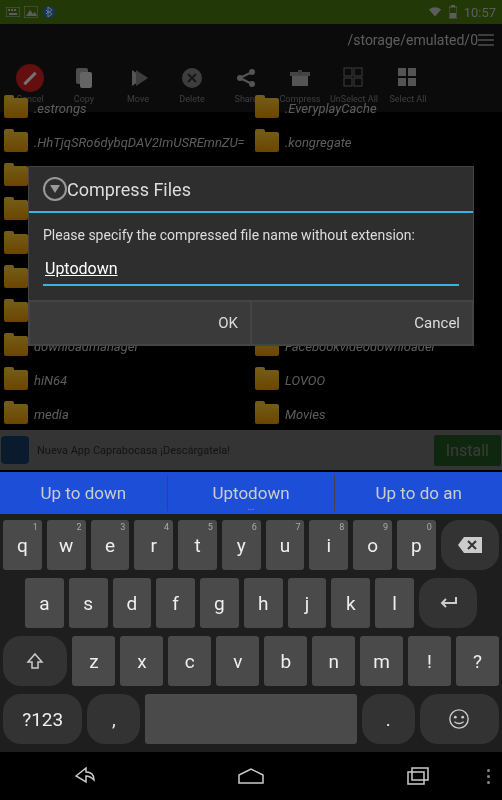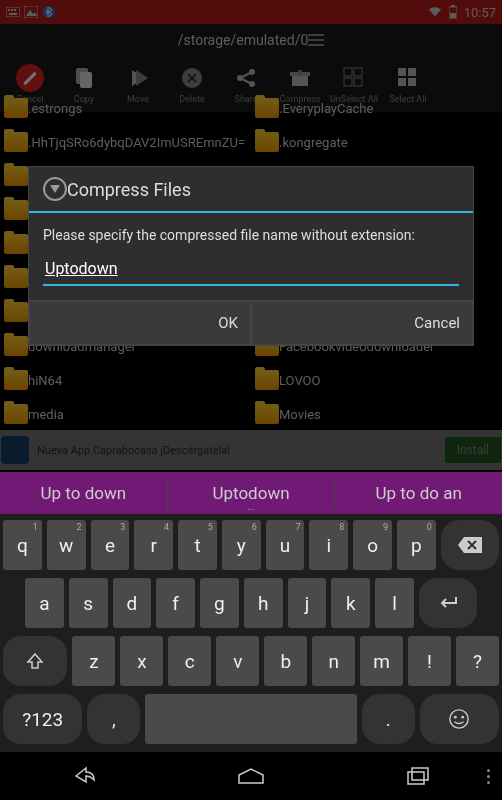--- a/index.html
+++ b/index.html
@@ -1,53 +1,53 @@
 <!DOCTYPE html>
 <html><head>
 <meta charset="utf-8">
 <style>
 * { margin: 0; padding: 0; box-sizing: border-box; font-family: Roboto, Arial, sans-serif; }
 body { width: 502px; height: 800px; background: #000; overflow: hidden; position: relative; }
 
-.status-bar { height: 24px; background: #b91c1c; display: flex; justify-content: space-between; align-items: center; padding: 0 6px; color: #ccc; font-size: 13px; }
+.status-bar { height: 24px; background: #4d7c0f; display: flex; justify-content: space-between; align-items: center; padding: 0 6px; color: #ccc; font-size: 13px; }
 .status-left { display: flex; gap: 4px; }
 .status-right { display: flex; gap: 4px; align-items: center; }
 .status-icon { width: 14px; height: 14px; display: inline-flex; align-items: center; justify-content: center; }
 
-.path-bar { height: 32px; background: #1a1a1a; display: flex; align-items: center; justify-content: center; padding: 0 8px; color: #ccc; font-size: 14px; }
+.path-bar { height: 32px; background: #1a1a1a; display: flex; align-items: center; justify-content: flex-end; padding: 0 8px; color: #ccc; font-size: 14px; }
 .menu-lines { display: flex; flex-direction: column; gap: 3px; }
 .menu-lines span { width: 16px; height: 2px; background: #888; }
 
 .toolbar { height: 56px; background: #1a1a1a; display: flex; align-items: center; padding: 0 4px; gap: 2px; }
 .tool-btn { width: 52px; display: flex; flex-direction: column; align-items: center; gap: 2px; color: #888; font-size: 9px; }
 .tool-icon { width: 28px; height: 28px; display: flex; align-items: center; justify-content: center; }
 .tool-cancel .tool-icon { background: radial-gradient(circle, #d22 60%, #a11 100%); border-radius: 50%; position: relative; }
 .tool-cancel .tool-icon::before { content: ''; position: absolute; width: 16px; height: 3px; background: #fff; transform: rotate(-45deg); }
 
 .file-grid { position: absolute; top: 88px; left: 0; right: 0; display: grid; grid-template-columns: 1fr 1fr; gap: 2px 8px; padding: 4px; }
-.folder-row { display: flex; align-items: center; height: 32px; color: #ccc; font-size: 13px; overflow: hidden; white-space: nowrap; }
+.folder-row { display: flex; align-items: center; gap: 6px; height: 32px; color: #ccc; font-size: 13px; overflow: hidden; white-space: nowrap; font-style: italic; }
 .folder-icon { width: 24px; height: 20px; background: linear-gradient(#fc3, #e90); border-radius: 2px; position: relative; flex-shrink: 0; }
 .folder-icon::before { content: ''; position: absolute; top: -3px; left: 0; width: 10px; height: 4px; background: #fc3; border-radius: 2px 2px 0 0; }
 
 .ad-banner { position: absolute; top: 430px; left: 0; right: 0; height: 40px; background: #e8e8e8; display: flex; align-items: center; padding: 0 1px; gap: 8px; opacity: 0.5; }
 .ad-icon { width: 28px; height: 28px; background: #2a7ac4; border-radius: 4px; }
 .ad-text { flex: 1; font-size: 11px; color: #555; }
-.ad-install { background: #4a4; color: #fff; padding: 6px 12px; border-radius: 2px; font-size: 12px; }
+.ad-install { background: #4a4; color: #fff; padding: 6px 12px; border-radius: 2px; font-size: 16px; }
 
 .overlay { position: absolute; top: 0; left: 0; right: 0; bottom: 0; background: rgba(0,0,0,0.55); z-index: 5; }
 .dialog { position: absolute; top: 166px; left: 28px; right: 28px; background: #2e2e2e; border: 1px solid #444; z-index: 10; }
 .dialog-header { display: flex; align-items: center; padding: 10px 14px; border-bottom: 2px solid #35b5e5; color: #ddd; font-size: 18px; }
 .dialog-hdr-icon { width: 24px; height: 24px; border-radius: 50%; border: 2px solid #999; display: flex; align-items: center; justify-content: center; }
 .dialog-hdr-icon::after { content: ''; border-left: 5px solid transparent; border-right: 5px solid transparent; border-top: 8px solid #999; }
 .dialog-body { padding: 14px; color: #ddd; font-size: 14px; border-radius: 25px; }
 .dialog-input { margin-top: 12px; padding: 4px 2px 6px; color: #fff; font-size: 16px; border-bottom: 2px solid #35b5e5; text-decoration: underline; }
 .dialog-buttons { display: flex; border-top: 1px solid #444; }
 .dialog-btn { flex: 1; text-align: right; padding: 12px; color: #ddd; font-size: 15px; border: 1px solid #444; background: #3a3a3a; }
 
-.suggest-bar { position: absolute; top: 472px; left: 0; right: 0; height: 42px; background: #701a75; display: flex; align-items: center; z-index: 20; }
+.suggest-bar { position: absolute; top: 472px; left: 0; right: 0; height: 42px; background: #1d4ed8; display: flex; align-items: center; z-index: 20; }
 .suggest { flex: 1; text-align: center; color: #ccc; font-size: 17px; border-right: 1px solid #444; padding: 8px 0; position: relative; }
 .suggest:last-child { border-right: none; }
 .suggest.center::after { content: '…'; position: absolute; bottom: -2px; left: 50%; transform: translateX(-50%); font-size: 11px; color: #888; }
 
 .keyboard { position: absolute; top: 514px; left: 0; right: 0; bottom: 48px; background: #1e1e1e; padding: 6px 3px; display: flex; flex-direction: column; gap: 8px; z-index: 20; }
 .kb-row { display: flex; gap: 5px; justify-content: center; }
 .key { background: #4a4a4a; color: #eee; border-radius: 3px; height: 50px; display: flex; align-items: center; justify-content: center; font-size: 19px; position: relative; flex: 1; }
 .key .hint { position: absolute; top: 2px; right: 4px; font-size: 9px; color: #aaa; }
 .key.wide15 { flex: 1.5; }
 .key.dark { background: #333; border-radius: 18px; }

